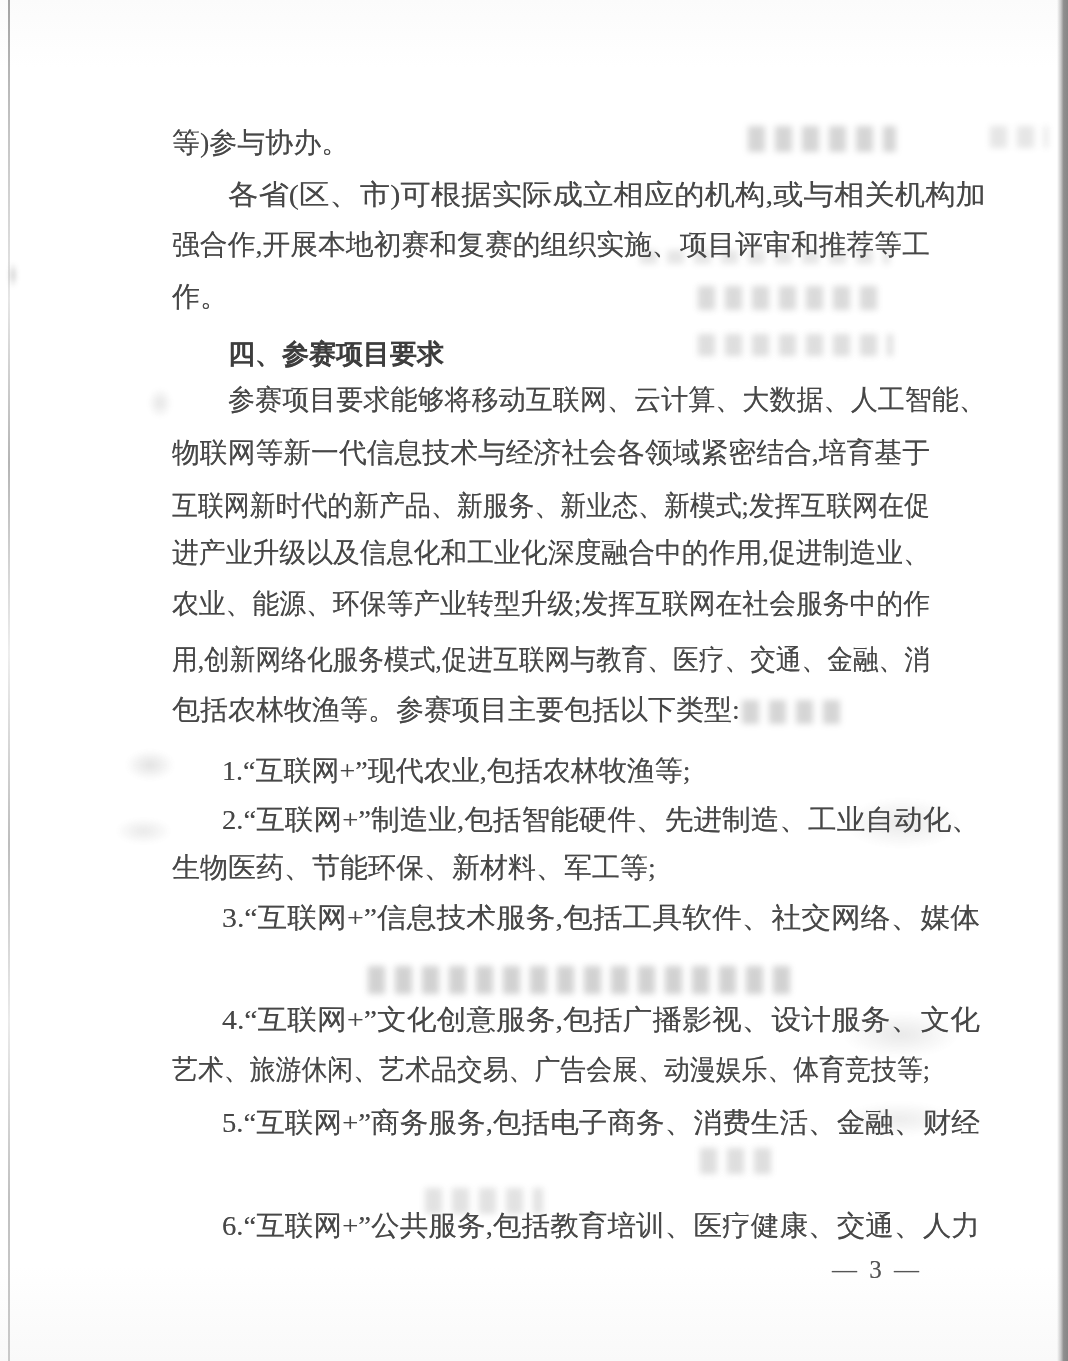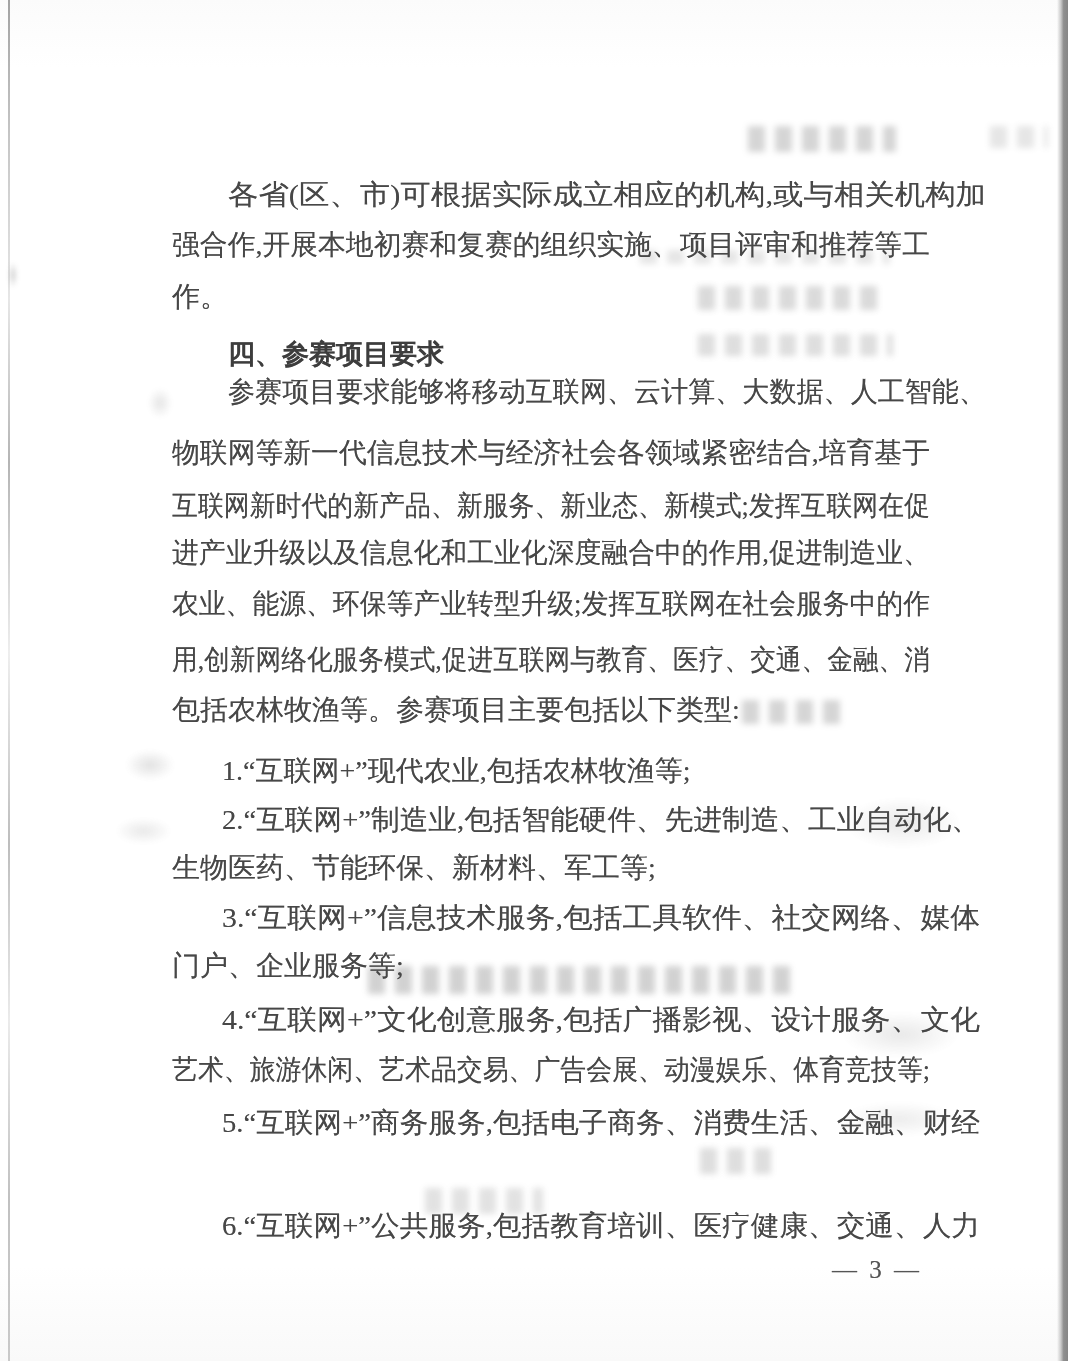--- a/index.html
+++ b/index.html
@@ -74,36 +74,36 @@
   <div class="ghost-blob" style="left:126px;top:750px;width:48px;height:30px;opacity:.4"></div>
   <div class="ghost-blob" style="left:845px;top:798px;width:115px;height:50px;opacity:.3"></div>
   <div class="ghost-blob" style="left:116px;top:818px;width:55px;height:26px;opacity:.3"></div>
   <div class="ghost-row" style="left:368px;top:966px;width:430px;height:28px;opacity:.55"></div>
   <div class="ghost-blob" style="left:843px;top:1012px;width:115px;height:45px;opacity:.3"></div>
   <div class="ghost-blob" style="left:843px;top:1102px;width:112px;height:34px;opacity:.25"></div>
   <div class="ghost-row" style="left:700px;top:1148px;width:78px;height:26px;opacity:.4"></div>
   <div class="ghost-row" style="left:425px;top:1188px;width:118px;height:26px;opacity:.35"></div>
 
   <div class="text-block">
+    <div class="l" style="top:123px"><span class="lt">等)参与协办。</span></div>
     <div class="l j ind" style="top:175px"><span class="lt" style="transform: scaleX(1.08649);">各省(区、市)可根据实际成立相应的机构,或与相关机构加</span></div>
     <div class="l j" style="top:225px"><span class="lt" style="transform: scaleX(0.993447);">强合作,开展本地初赛和复赛的组织实施、项目评审和推荐等工</span></div>
     <div class="l" style="top:277px"><span class="lt">作。</span></div>
     <div class="l h ind" style="top:334px"><span class="lt">四、参赛项目要求</span></div>
-    <div class="l j ind" style="top:372px"><span class="lt" style="transform: scaleX(0.966837);">参赛项目要求能够将移动互联网、云计算、大数据、人工智能、</span></div>
+    <div class="l j ind" style="top:380px"><span class="lt" style="transform: scaleX(0.966837);">参赛项目要求能够将移动互联网、云计算、大数据、人工智能、</span></div>
     <div class="l j" style="top:433px"><span class="lt" style="transform: scaleX(0.993447);">物联网等新一代信息技术与经济社会各领域紧密结合,培育基于</span></div>
     <div class="l j" style="top:486px"><span class="lt" style="transform: scaleX(0.924637);">互联网新时代的新产品、新服务、新业态、新模式;发挥互联网在促</span></div>
     <div class="l j" style="top:533px"><span class="lt" style="transform: scaleX(0.958281);">进产业升级以及信息化和工业化深度融合中的作用,促进制造业、</span></div>
     <div class="l j" style="top:584px"><span class="lt" style="transform: scaleX(0.957335);">农业、能源、环保等产业转型升级;发挥互联网在社会服务中的作</span></div>
     <div class="l j" style="top:640px"><span class="lt" style="transform: scaleX(0.917676);">用,创新网络化服务模式,促进互联网与教育、医疗、交通、金融、消</span></div>
     <div class="l" style="top:690px"><span class="lt">包括农林牧渔等。参赛项目主要包括以下类型:</span></div>
     <div class="l ind2" style="top:751px"><span class="lt">1.“互联网+”现代农业,包括农林牧渔等;</span></div>
     <div class="l j ind2" style="top:800px"><span class="lt" style="transform: scaleX(1.02342);">2.“互联网+”制造业,包括智能硬件、先进制造、工业自动化、</span></div>
     <div class="l" style="top:848px"><span class="lt">生物医药、节能环保、新材料、军工等;</span></div>
     <div class="l j ind2" style="top:898px"><span class="lt" style="transform: scaleX(1.06363);">3.“互联网+”信息技术服务,包括工具软件、社交网络、媒体</span></div>
-    <div class="l" style="top:946px"><span class="lt">门户、企业服务等;</span></div>
     <div class="l j ind2" style="top:1000px"><span class="lt" style="transform: scaleX(1.06363);">4.“互联网+”文化创意服务,包括广播影视、设计服务、文化</span></div>
     <div class="l j" style="top:1050px"><span class="lt" style="transform: scaleX(0.924637);">艺术、旅游休闲、艺术品交易、广告会展、动漫娱乐、体育竞技等;</span></div>
     <div class="l j ind2" style="top:1103px"><span class="lt" style="transform: scaleX(1.02342);">5.“互联网+”商务服务,包括电子商务、消费生活、金融、财经</span></div>
     <div class="l j ind2" style="top:1206px"><span class="lt" style="transform: scaleX(1.02342);">6.“互联网+”公共服务,包括教育培训、医疗健康、交通、人力</span></div>
   </div>
 
   <div class="pagenum">— 3 —</div>
 
 </div>
 

